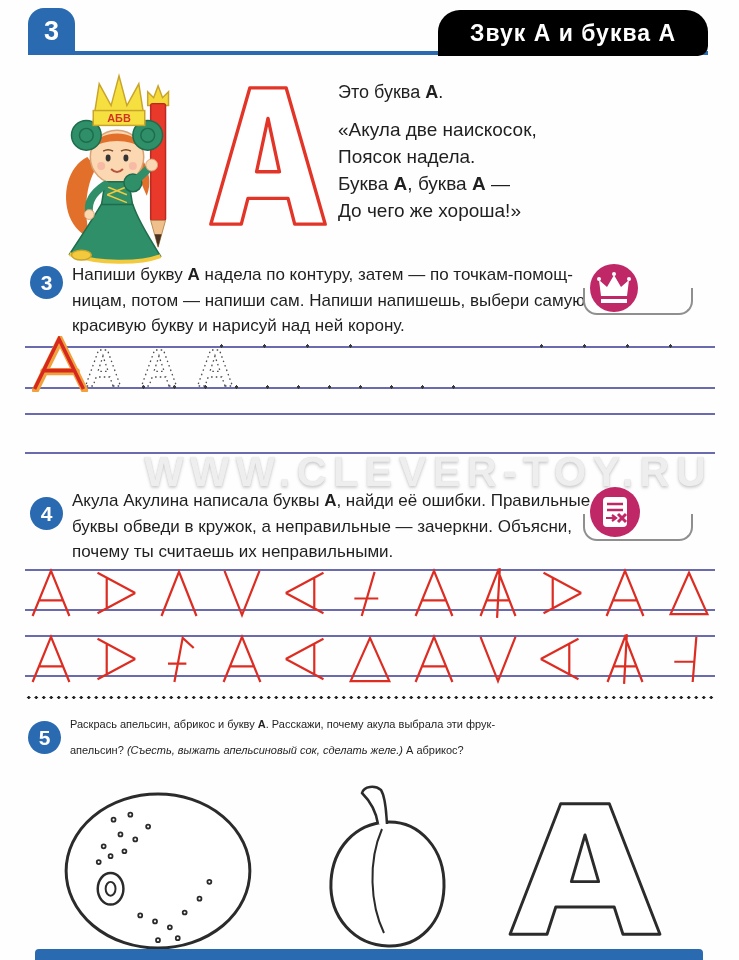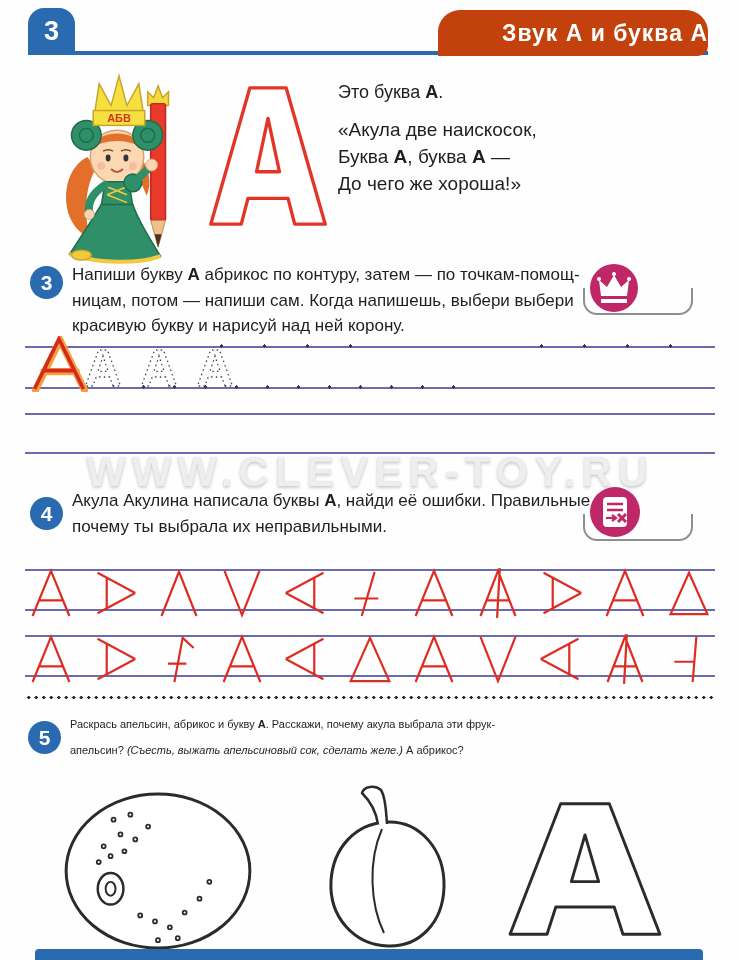--- a/index.html
+++ b/index.html
@@ -5,23 +5,23 @@
   html,body{margin:0;padding:0;background:#ffffff;}
   .page{position:relative;width:739px;height:960px;background:#fefefe;overflow:hidden;
         font-family:"Liberation Sans","DejaVu Sans",sans-serif;color:#1f1f1f;}
   .abs{position:absolute;}
 
   
   .page-tab{left:28px;top:8px;width:47px;height:47px;background:#2a6ab0;
             border-radius:16px 16px 0 0;color:#fff;font-size:27px;font-weight:bold;
             display:flex;align-items:center;justify-content:center;}
   .head-line{left:28px;top:51px;width:680px;height:4px;background:#2a6ab0;}
-  .banner{left:438px;top:10px;width:270px;height:46px;background:#c2410c;
+  .banner{left:438px;top:10px;width:270px;height:46px;background:#000000;
           border-radius:22px 22px 10px 0;color:#fff;font-size:23px;font-weight:bold;
-          letter-spacing:1px;display:flex;align-items:center;justify-content:flex-end;}
+          letter-spacing:1px;display:flex;align-items:center;justify-content:center;}
 
   
   .caption{left:338px;top:82px;font-size:18px;}
   .poem{left:338px;top:116px;font-size:19px;line-height:27px;}
   .tline{white-space:nowrap;}
 
   
   .num-badge{width:33px;height:33px;border-radius:50%;background:#2a6ab0;color:#fff;
              font-size:21px;font-weight:bold;display:flex;align-items:center;justify-content:center;}
   .task-text{font-size:17px;line-height:25.5px;}
@@ -29,21 +29,21 @@
 
   .bracket{border:2.5px solid #8f8f8f;border-top:none;border-radius:0 0 14px 14px;background:transparent;}
 
   
   .wline{height:1.5px;background:#6a6aae;left:25px;width:690px;}
   .dots43{height:4px;background-image:radial-gradient(circle,#3a3a3a 1.5px,transparent 1.7px);
           background-size:43px 4px;background-repeat:repeat-x;}
   .dots31{height:4px;background-image:radial-gradient(circle,#3a3a3a 1.5px,transparent 1.7px);
           background-size:31px 4px;background-repeat:repeat-x;}
 
-  .watermark{left:28px;top:448px;width:684px;text-align:center;font-weight:bold;font-size:42px;
+  .watermark{left:28px;top:448px;width:684px;text-align:right;font-weight:bold;font-size:42px;
              letter-spacing:6px;color:#eeeeee;
              text-shadow:0 2px 3px rgba(90,90,90,0.28), 0 0 1px #dcdcdc;}
 
   .glyph-row{display:flex;justify-content:space-between;left:28px;width:684px;height:52px;}
   .divider{left:25px;top:695px;width:690px;height:5px;
            background-image:radial-gradient(circle,#222 1.4px,transparent 1.6px);
            background-size:7.5px 5px;background-repeat:repeat-x;}
 
   .footer-bar{left:35px;top:949px;width:668px;height:11px;background:#2a6ab0;border-radius:4px 4px 0 0;}
 </style>
@@ -109,30 +109,31 @@
     <svg viewBox="0 0 130 155" width="124" height="148">
       <path d="M46 6 H84 L125 149 H93 L86 122 H44 L37 149 H5 Z M65 38 L77 94 H53 Z" fill="#ffffff" fill-rule="evenodd" stroke="#e23427" stroke-width="3.5" stroke-linejoin="round"></path>
     </svg>
   </div>
 
   <div class="abs caption">
       <div class="tline"><span>Это буква </span><span style="font-weight: 700;">А</span><span>.</span></div>
     </div>
   <div class="abs poem">
       <div class="tline"><span>«Акула две наискосок,</span></div>
+      <div class="tline"><span>Поясок надела.</span></div>
       <div class="tline"><span>Буква </span><span style="font-weight: 700;">А</span><span>, буква </span><span style="font-weight: 700;">А</span><span> —</span></div>
       <div class="tline"><span>До чего же хороша!»</span></div>
     </div>
 
   <div class="abs num-badge" style="left:30px;top:266px;">
     <span>3</span>
   </div>
   <div class="abs task-text" style="left:72px;top:262px;width:515px;">
-      <div class="tline"><span>Напиши букву </span><span style="font-weight: 700;">А</span><span> абрикос по контуру, затем — по точкам-помощ-</span></div>
-      <div class="tline"><span>ницам, потом — напиши сам. Когда напишешь, выбери выбери</span></div>
+      <div class="tline"><span>Напиши букву </span><span style="font-weight: 700;">А</span><span> надела по контуру, затем — по точкам-помощ-</span></div>
+      <div class="tline"><span>ницам, потом — напиши сам. Напиши напишешь, выбери самую</span></div>
       <div class="tline"><span>красивую букву и нарисуй над ней корону.</span></div>
     </div>
   <div class="abs bracket" style="left:583px;top:288px;width:106px;height:25px;"></div>
   <div class="abs" style="left:589px;top:263px;width:50px;height:50px;">
     <svg viewBox="0 0 50 50" width="50" height="50">
       <circle cx="25" cy="25" r="24" fill="#bf2766"></circle>
       <path d="M12 33 L10 17 L18 24 L25 12 L32 24 L40 17 L38 33 Z" fill="#fff"></path>
       <circle cx="10" cy="16" r="2" fill="#fff"></circle>
         <circle cx="25" cy="11" r="2" fill="#fff"></circle>
         <circle cx="40" cy="16" r="2" fill="#fff"></circle>
@@ -167,21 +168,22 @@
   <div class="abs wline" style="top:413px;"></div>
   <div class="abs wline" style="top:452px;"></div>
 
   <div class="abs watermark">WWW.CLEVER-TOY.RU</div>
 
   <div class="abs num-badge" style="left:30px;top:497px;">
     <span>4</span>
   </div>
   <div class="abs task-text" style="left:72px;top:488px;width:515px;">
       <div class="tline"><span>Акула Акулина написала буквы </span><span style="font-weight: 700;">А</span><span>, найди её ошибки. Правильные</span></div>
-      <div class="tline"><span>почему ты выбрала их неправильными.</span></div>
+      <div class="tline"><span>буквы обведи в кружок, а неправильные — зачеркни. Объясни,</span></div>
+      <div class="tline"><span>почему ты считаешь их неправильными.</span></div>
     </div>
   <div class="abs bracket" style="left:583px;top:514px;width:106px;height:25px;"></div>
   <div class="abs" style="left:589px;top:486px;width:52px;height:52px;">
     <svg viewBox="0 0 52 52" width="52" height="52">
       <circle cx="26" cy="26" r="25" fill="#bf2766"></circle>
       <rect x="14" y="11" width="24" height="30" rx="4" fill="#fff"></rect>
       <path d="M18 18 H34 M18 24 H34" stroke="#bf2766" stroke-width="2.5"></path>
       <path d="M17 32 H26 M23 29 L27 32 L23 35" stroke="#bf2766" stroke-width="2.2" fill="none"></path>
       <path d="M29 28 L37 36 M37 28 L29 36" stroke="#bf2766" stroke-width="3"></path>
     </svg>

